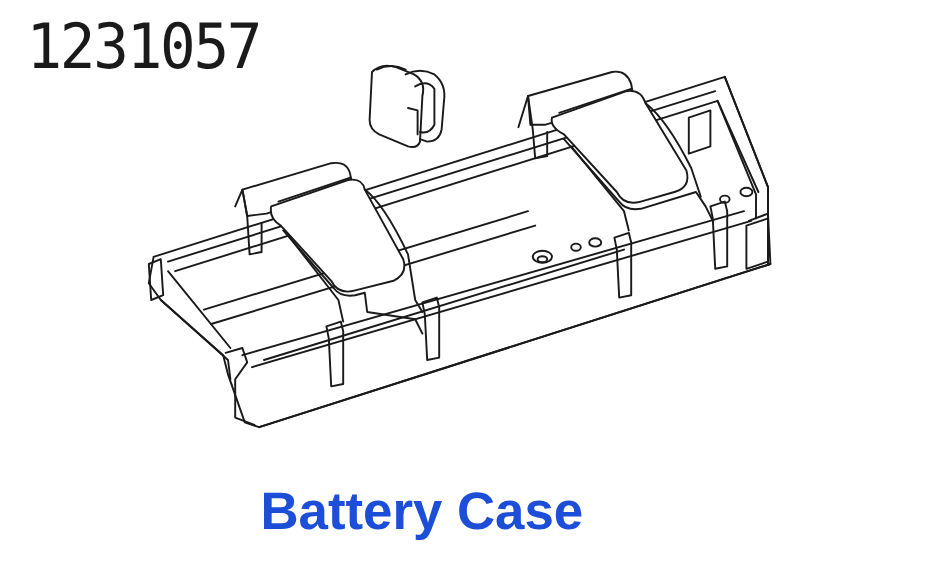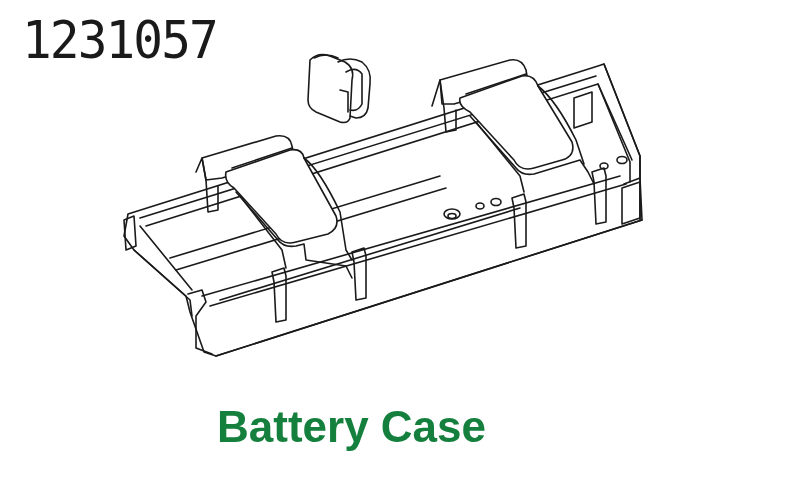--- a/index.html
+++ b/index.html
@@ -6,21 +6,21 @@
     body { width: 792px; height: 477px; position: relative; overflow: hidden; }
     .part-number {
       position: absolute; left: 22px; top: 14px;
       font-family: "DejaVu Sans Mono", monospace;
       font-size: 52px; color: #1a1a1a; letter-spacing: -2px; line-height: 1;
       transform: scaleX(0.95); transform-origin: left top;
     }
     .caption {
       position: absolute; left: 0; width: 703px; top: 405px; text-align: center;
       font-family: "Liberation Sans", sans-serif; font-weight: bold;
-      font-size: 44px; color: #15803d; line-height: 1;
+      font-size: 44px; color: #1d4ed8; line-height: 1;
     }
     svg.drawing { position: absolute; left: 0; top: 0; }
     svg.drawing * { fill: none; stroke: #1a1a1a; stroke-width: 1.6; stroke-linejoin: round; stroke-linecap: round; }
     svg.drawing .fillw { fill: #ffffff; }
   </style>
 </head>
 <body>
 
 <div class="part-number">1231057</div>
 

